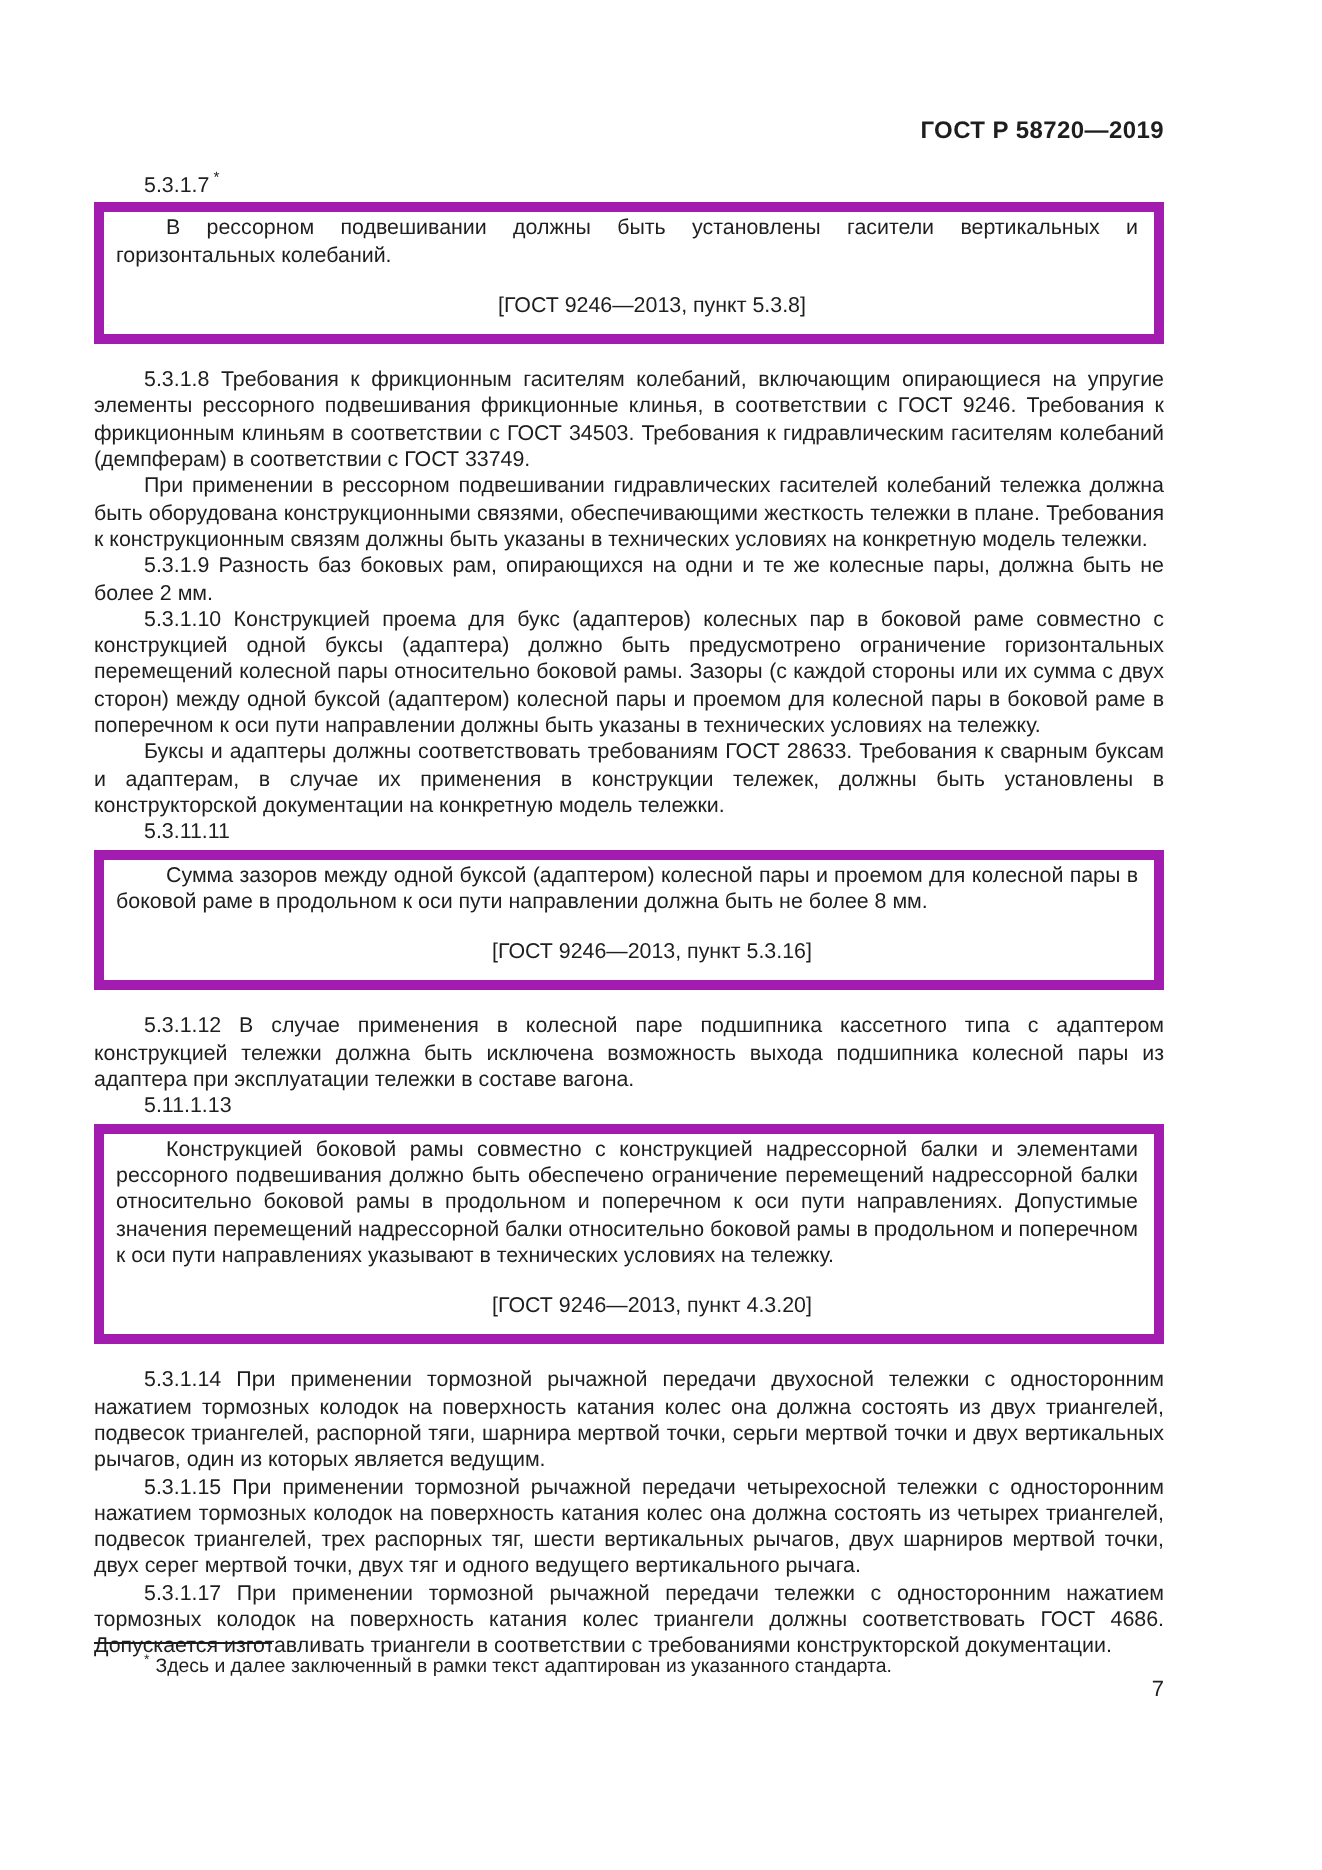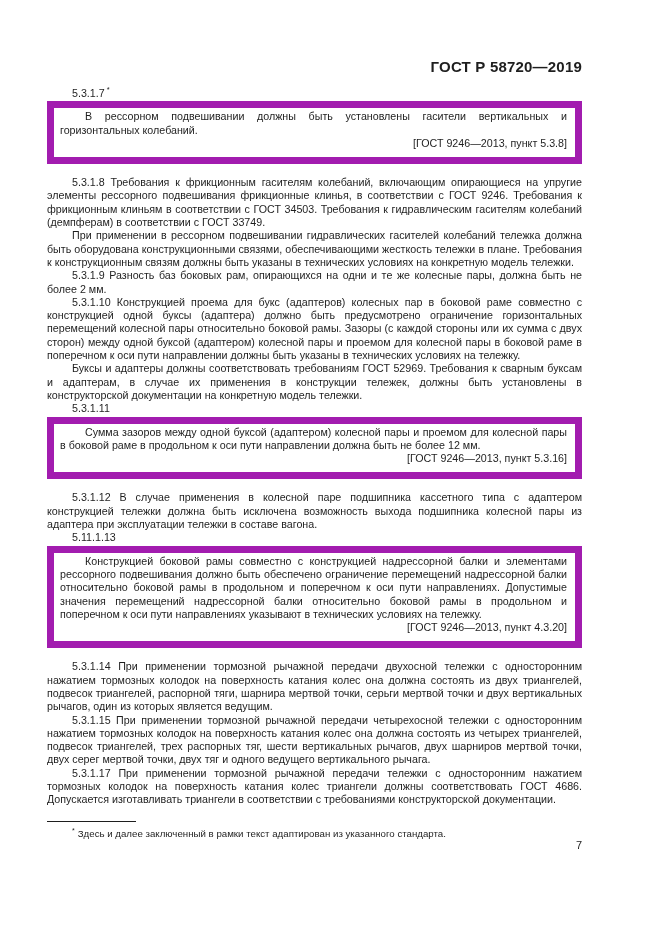--- a/index.html
+++ b/index.html
@@ -11,21 +11,21 @@
     font-family: "Liberation Sans", "DejaVu Sans", sans-serif;
     color: #1e1e1e;
     overflow: hidden;
   }
   .page-header {
     position: absolute;
     top: 58px;
     left: 47px;
     width: 535px;
     text-align: right;
-    font-size: 15px;
+    font-size: 12px;
     font-weight: bold;
     letter-spacing: 0.2px;
   }
   .content {
     position: absolute;
     top: 87px;
     left: 47px;
     width: 535px;
     font-size: 10.7px;
     line-height: 13.3px;
@@ -33,27 +33,27 @@
   }
   .content p { text-indent: 25px; }
   .clause-label { text-align: left; }
   .fn-ref {
     font-size: 7.5px;
     vertical-align: super;
     line-height: 0;
     margin-left: 2px;
   }
   .boxed {
-    border: 7px solid #a21caf;
+    border: 5px solid #a21caf;
     padding: 2px 8px 7px 6px;
     margin: 1px 0 12px 0;
   }
   .boxed .source {
-    margin-top: 0;
-    text-align: right;
+    margin-top: 12px;
+    text-align: center;
   }
   .footnote-area {
     position: absolute;
     left: 47px;
     top: 821px;
     width: 535px;
     font-size: 9.7px;
     line-height: 12.5px;
   }
   .footnote-rule {
@@ -86,26 +86,26 @@
 
   <div class="boxed">
     <p>В рессорном подвешивании должны быть установлены гасители вертикальных и горизонтальных колебаний.</p>
     <p class="source">[ГОСТ 9246—2013, пункт 5.3.8]</p>
   </div>
 
   <p>5.3.1.8 Требования к фрикционным гасителям колебаний, включающим опирающиеся на упругие элементы рессорного подвешивания фрикционные клинья, в соответствии с ГОСТ 9246. Требования к фрикционным клиньям в соответствии с ГОСТ 34503. Требования к гидравлическим гасителям колебаний (демпферам) в соответствии с ГОСТ 33749.</p>
   <p>При применении в рессорном подвешивании гидравлических гасителей колебаний тележка должна быть оборудована конструкционными связями, обеспечивающими жесткость тележки в плане. Требования к конструкционным связям должны быть указаны в технических условиях на конкретную модель тележки.</p>
   <p>5.3.1.9 Разность баз боковых рам, опирающихся на одни и те же колесные пары, должна быть не более 2 мм.</p>
   <p>5.3.1.10 Конструкцией проема для букс (адаптеров) колесных пар в боковой раме совместно с конструкцией одной буксы (адаптера) должно быть предусмотрено ограничение горизонтальных перемещений колесной пары относительно боковой рамы. Зазоры (с каждой стороны или их сумма с двух сторон) между одной буксой (адаптером) колесной пары и проемом для колесной пары в боковой раме в поперечном к оси пути направлении должны быть указаны в технических условиях на тележку.</p>
-  <p>Буксы и адаптеры должны соответствовать требованиям ГОСТ 52969. Требования к сварным буксам и адаптерам, в случае их применения в конструкции тележек, должны быть установлены в конструкторской документации на конкретную модель тележки.</p>
+  <p>Буксы и адаптеры должны соответствовать требованиям ГОСТ 28633. Требования к сварным буксам и адаптерам, в случае их применения в конструкции тележек, должны быть установлены в конструкторской документации на конкретную модель тележки.</p>
 
-  <p class="clause-label">5.3.1.11</p>
+  <p class="clause-label">5.3.11.11</p>
 
   <div class="boxed">
-    <p>Сумма зазоров между одной буксой (адаптером) колесной пары и проемом для колесной пары в боковой раме в продольном к оси пути направлении должна быть не более 12 мм.</p>
+    <p>Сумма зазоров между одной буксой (адаптером) колесной пары и проемом для колесной пары в боковой раме в продольном к оси пути направлении должна быть не более 8 мм.</p>
     <p class="source">[ГОСТ 9246—2013, пункт 5.3.16]</p>
   </div>
 
   <p>5.3.1.12 В случае применения в колесной паре подшипника кассетного типа с адаптером конструкцией тележки должна быть исключена возможность выхода подшипника колесной пары из адаптера при эксплуатации тележки в составе вагона.</p>
 
   <p class="clause-label">5.11.1.13</p>
 
   <div class="boxed">
     <p>Конструкцией боковой рамы совместно с конструкцией надрессорной балки и элементами рессорного подвешивания должно быть обеспечено ограничение перемещений надрессорной балки относительно боковой рамы в продольном и поперечном к оси пути направлениях. Допустимые значения перемещений надрессорной балки относительно боковой рамы в продольном и поперечном к оси пути направлениях указывают в технических условиях на тележку.</p>
     <p class="source">[ГОСТ 9246—2013, пункт 4.3.20]</p>

